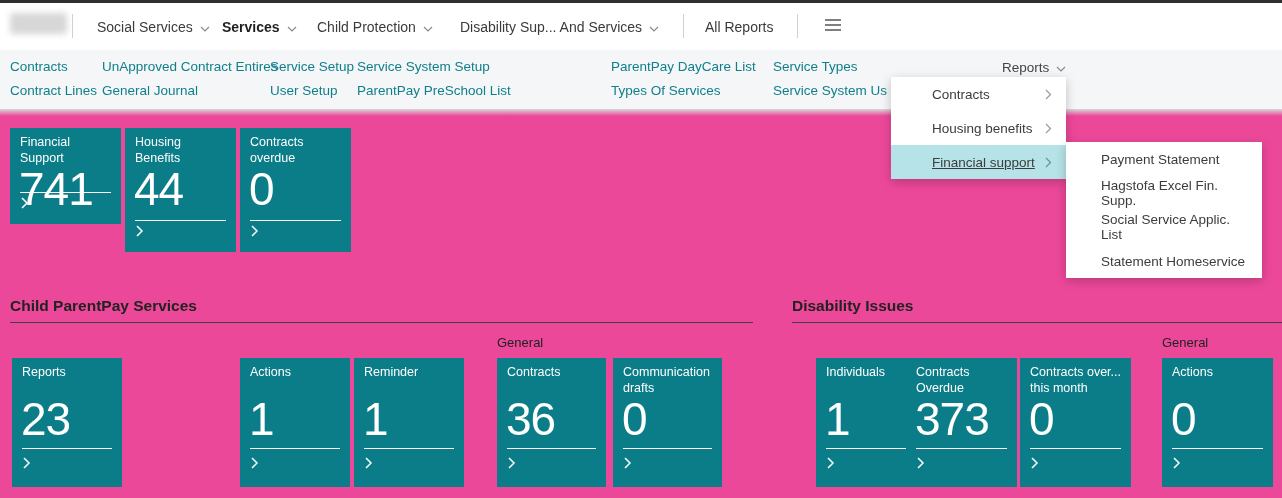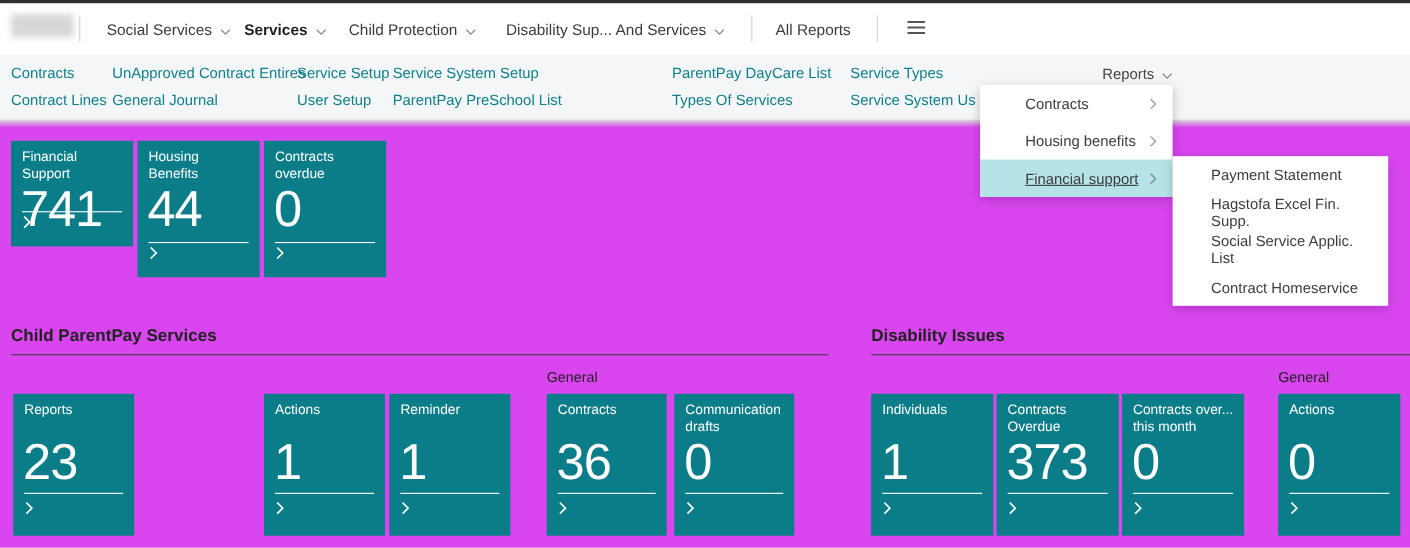--- a/index.html
+++ b/index.html
@@ -1,18 +1,18 @@
 <!DOCTYPE html>
 <html style="--teal: #0B7D89; --ribbon-bg: #F5F6F7; --ribbon-link: #0E7F8B; --topbar-text: #3B3B3B; --menu-text: #3C3C3C; --menu-highlight: #B6E3E7; --rule: #404040; --top-border: #2F2F2F;"><head>
 <meta charset="utf-8">
 <style>
   * { margin:0; padding:0; box-sizing:border-box; }
   html,body { background:#fff; }
   body { font-family:"Liberation Sans","DejaVu Sans",sans-serif; }
-  .screen { position:relative; width:1282px; height:498px; background:#d946ef; overflow:hidden;padding-left:20px; }
+  .screen { position:relative; width:1282px; height:498px; background:#ec4899; overflow:hidden;padding-left:20px; }
 
   
   .top-border { position:absolute; left:0; top:0; width:100%; height:3px; background:var(--top-border,#2f2f2f); }
   .topbar { position:absolute; left:0; top:3px; width:100%; height:47px; background:#fff; }
   .logo-blur { position:absolute; left:10px; top:10px; width:57px; height:21px; background:#d7d7d7; filter:blur(3px); border-radius:2px; }
   .vdiv { position:absolute; top:11px; width:1px; height:24px; background:#d0d0d0; }
   .nav-item { position:absolute; top:0; height:47px; display:flex; align-items:center; gap:7px;
               font-size:14px; color:var(--topbar-text,#3b3b3b); cursor:pointer; white-space:nowrap; }
   .nav-item.bold span { font-weight:bold; color:#1f1f1f; }
   .hamburger { position:absolute; top:15px; cursor:pointer; }
@@ -166,21 +166,21 @@
     <div class="menu-item">
       <span class="mi-label">Payment Statement</span>
     </div>
     <div class="menu-item">
       <span class="mi-label">Hagstofa Excel Fin. Supp.</span>
     </div>
     <div class="menu-item">
       <span class="mi-label">Social Service Applic. List</span>
     </div>
     <div class="menu-item">
-      <span class="mi-label">Contract Homeservice</span>
+      <span class="mi-label">Statement Homeservice</span>
     </div>
   </div>
 
   <div class="tile r1" style="left:10px;top:128px;width:111px;height:96px">
     <div class="tile-label">Financial
 Support</div>
     <div class="tile-value">741</div>
     <div class="tile-line"></div>
     <span class="tile-chevron"><svg width="9" height="12" viewBox="0 0 9 12">
           <path d="M2 1l5 5-5 5" fill="none" stroke="#fff" stroke-width="1.5"></path>
@@ -248,21 +248,21 @@
     <div class="tile-line"></div>
     <span class="tile-chevron"><svg width="9" height="12" viewBox="0 0 9 12">
           <path d="M2 1l5 5-5 5" fill="none" stroke="#fff" stroke-width="1.5"></path>
         </svg></span>
   </div>
 
   <div class="section-title" style="left:792px">Disability Issues</div>
   <div class="section-rule" style="left:792px;width:490px"></div>
   <div class="general-label" style="left:1162px">General</div>
 
-  <div class="tile r2" style="left:792px;top:358px;width:111px;height:129px">
+  <div class="tile r2" style="left:816px;top:358px;width:111px;height:129px">
     <div class="tile-label">Individuals</div>
     <div class="tile-value">1</div>
     <div class="tile-line"></div>
     <span class="tile-chevron"><svg width="9" height="12" viewBox="0 0 9 12">
           <path d="M2 1l5 5-5 5" fill="none" stroke="#fff" stroke-width="1.5"></path>
         </svg></span>
   </div>
   <div class="tile r2" style="left:906px;top:358px;width:111px;height:129px">
     <div class="tile-label">Contracts
 Overdue</div>

